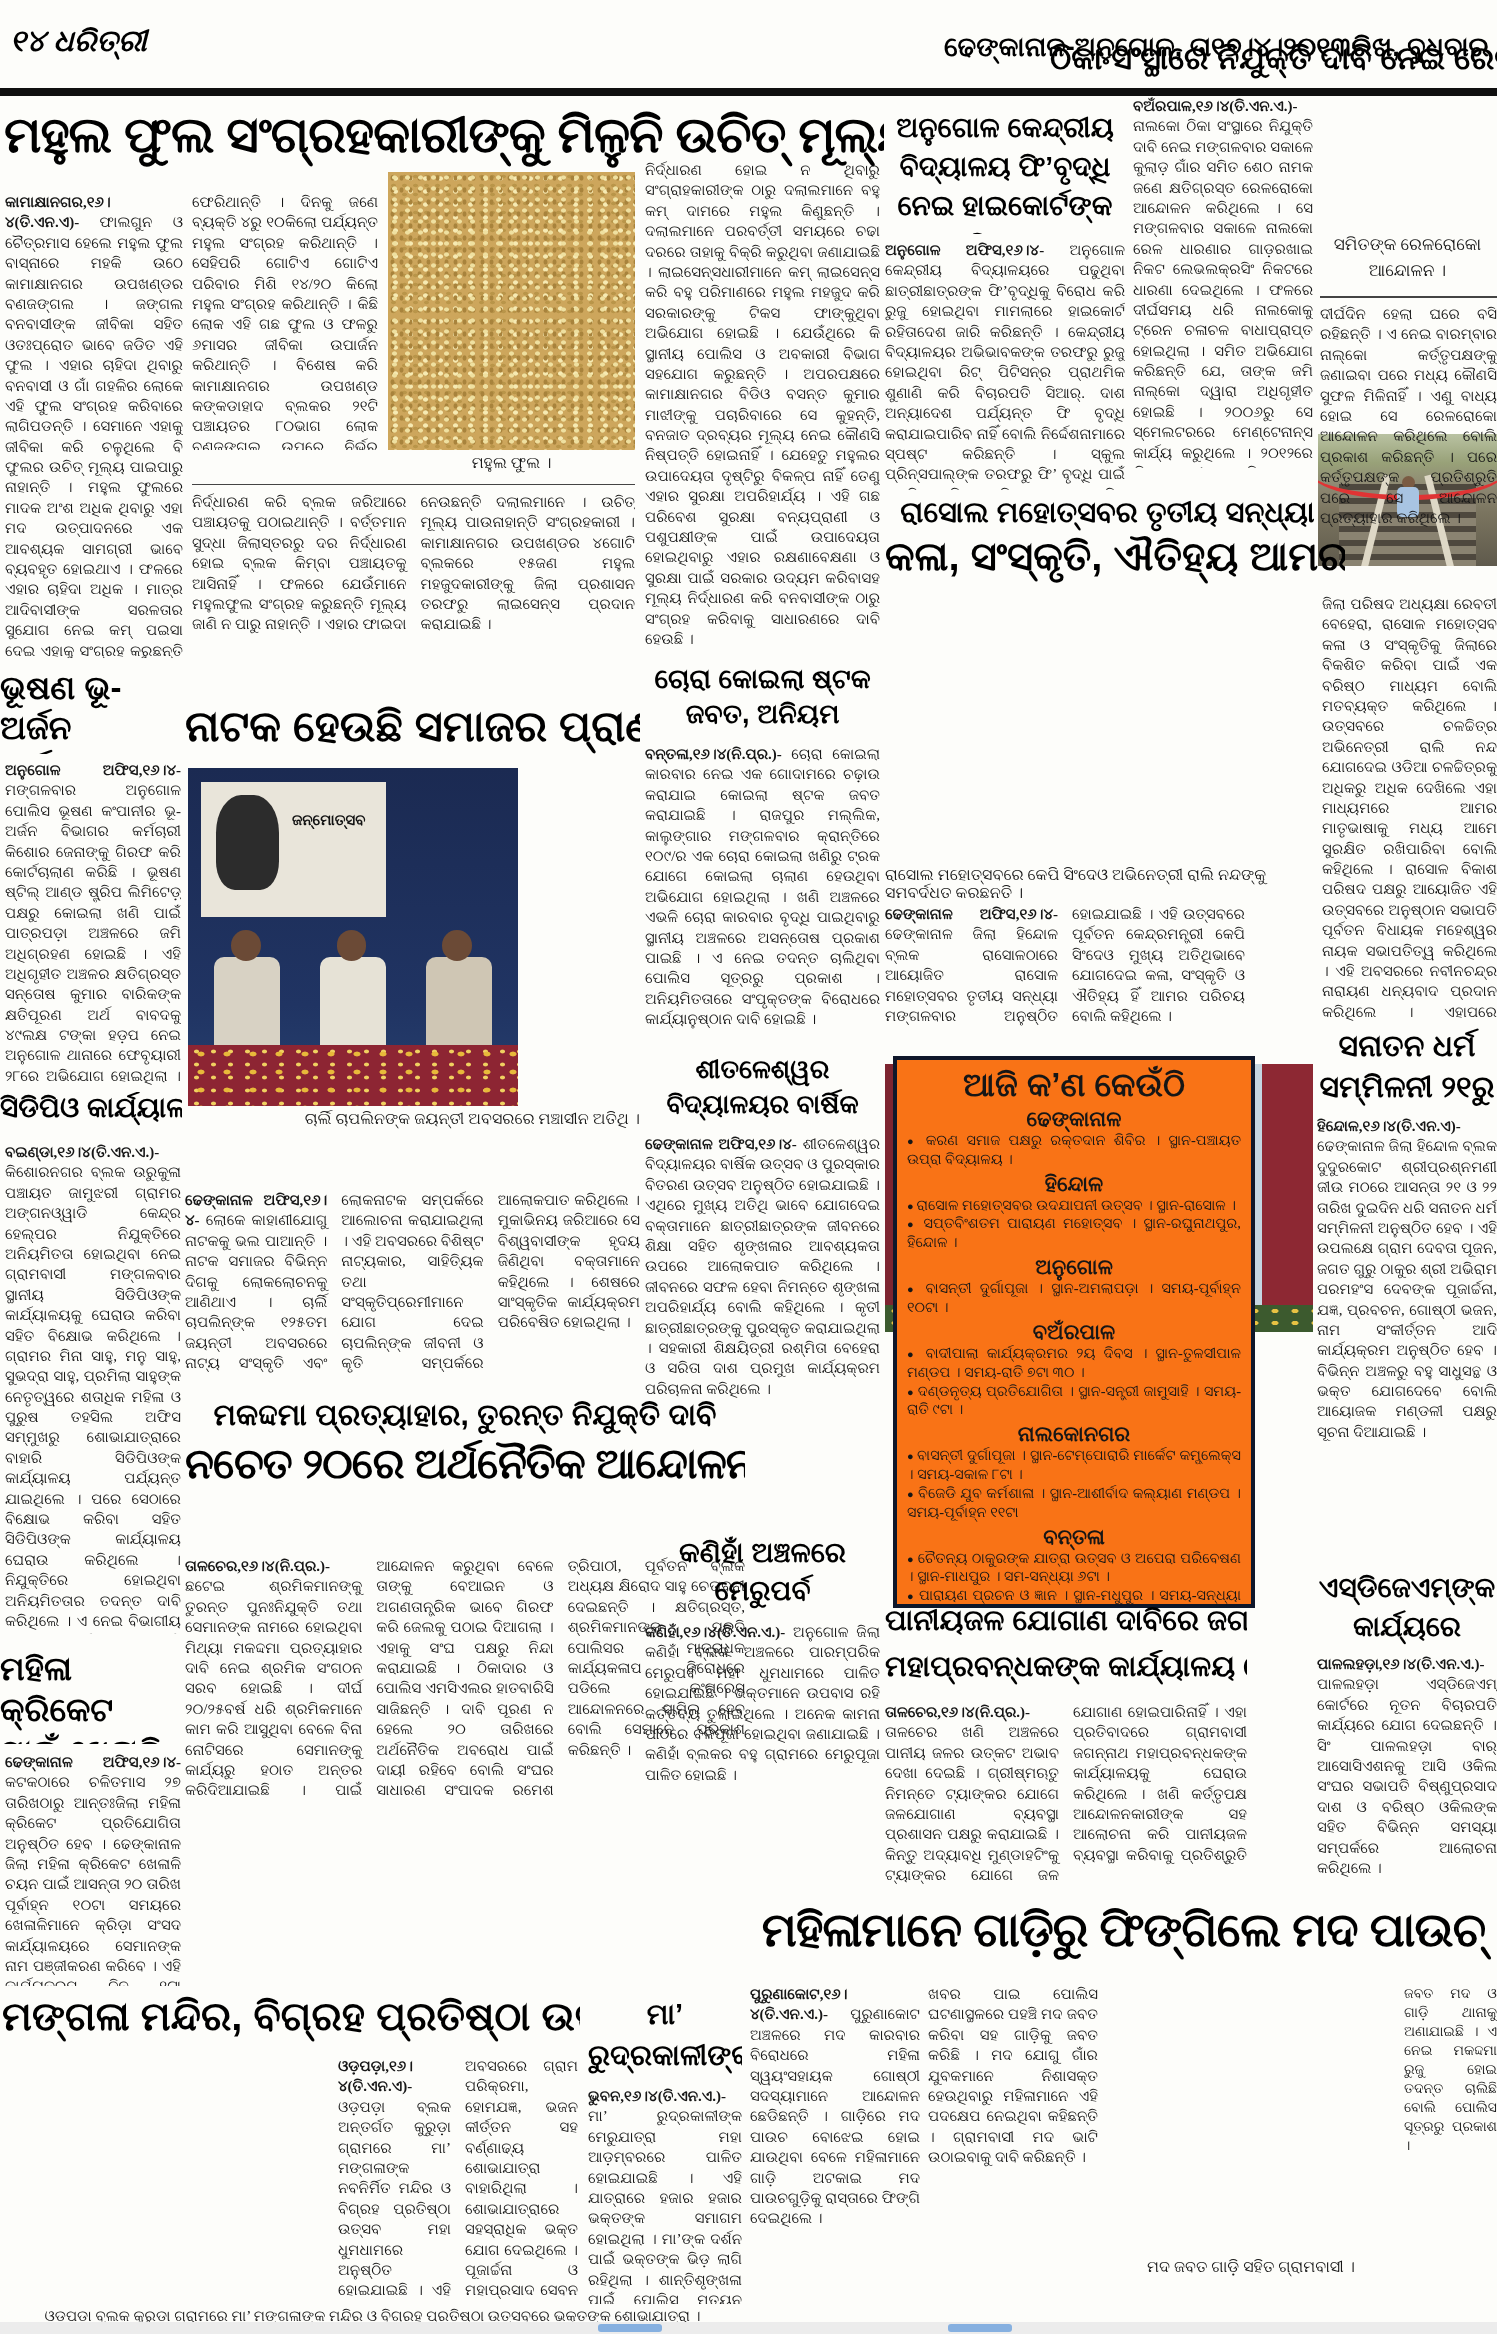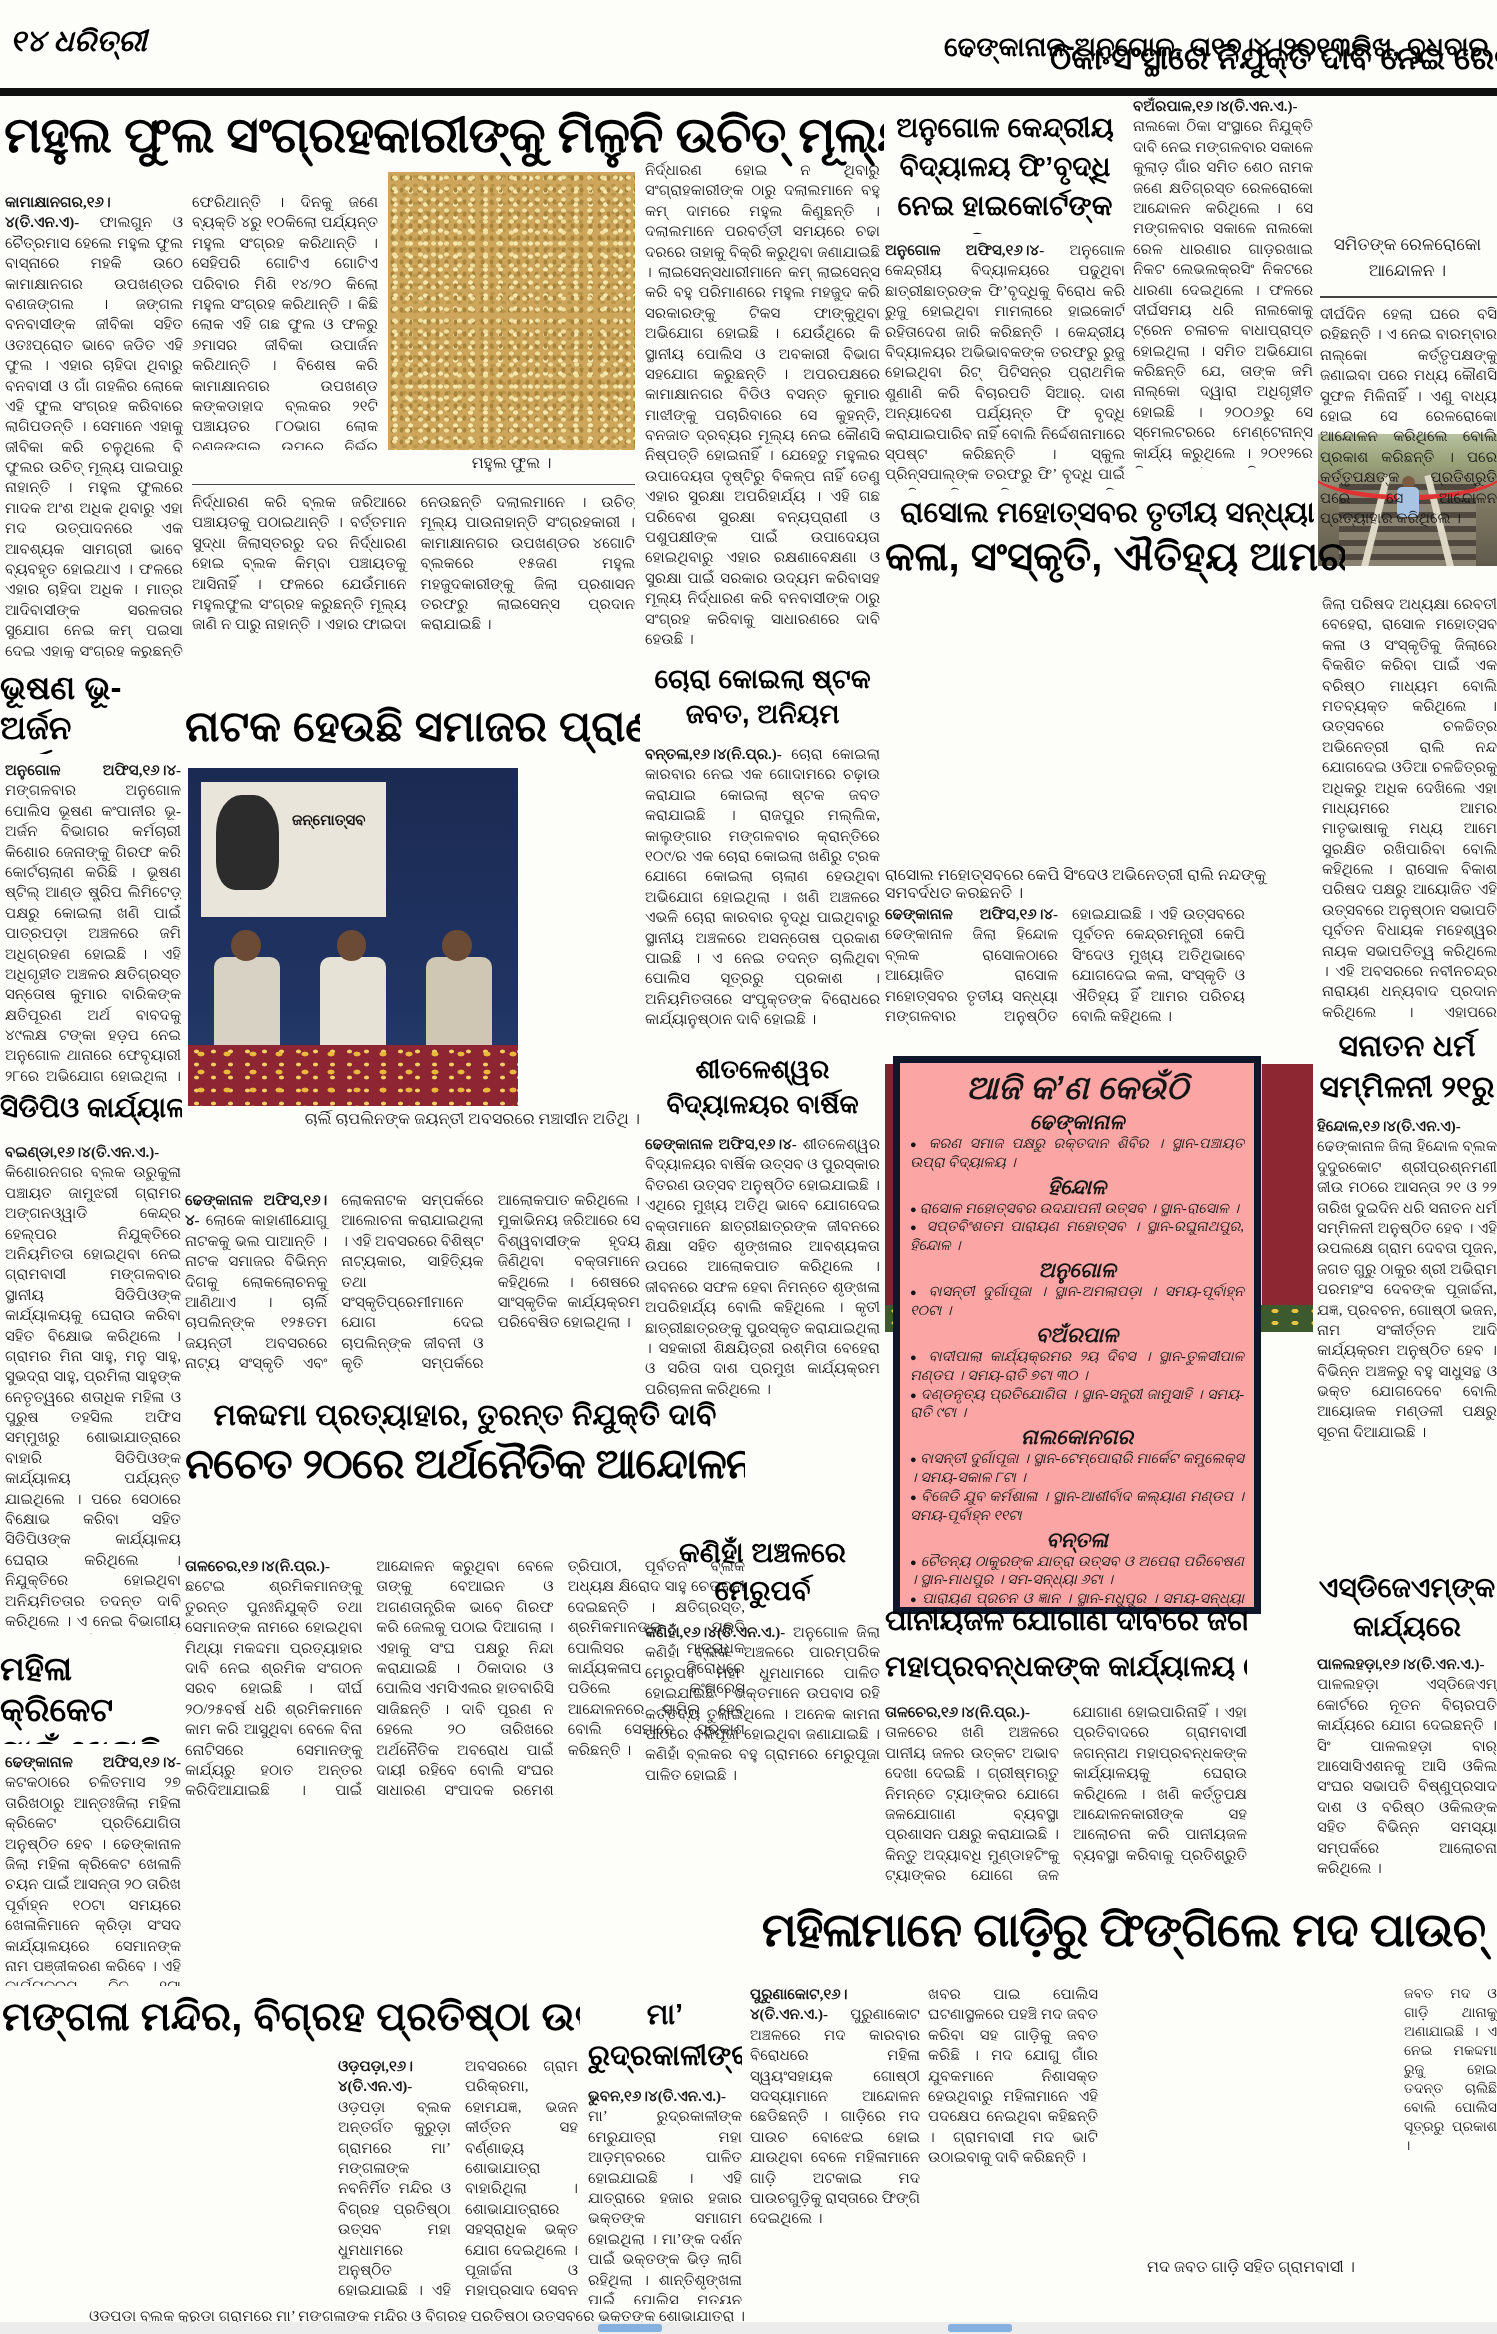--- a/index.html
+++ b/index.html
@@ -41,21 +41,21 @@
   .ph-award{background:linear-gradient(90deg,#7d2430 0 12%,#c5d6e2 12% 26%,#8d2833 26% 44%,#d9e4eb 44% 60%,#7d2430 60% 74%,#c5d6e2 74% 88%,#8d2833 88% 100%);position:relative;}
   .ph-award .manw{position:absolute;left:28%;bottom:0;width:24%;height:72%;background:#efe9dc;border-radius:24px 24px 0 0;}
   .ph-award .manh{position:absolute;left:36%;bottom:70%;width:9%;height:13%;background:#8a6248;border-radius:50%;}
   .ph-award .womb{position:absolute;left:62%;bottom:0;width:20%;height:78%;background:#1d1a1c;border-radius:22px 22px 0 0;}
   .ph-award .womh{position:absolute;left:68%;bottom:76%;width:8%;height:12%;background:#8a6248;border-radius:50%;}
   .ph-award .frame{position:absolute;left:47%;bottom:34%;width:12%;height:24%;background:#caa33c;border:3px solid #7a5a18;}
   .ph-award .gar{position:absolute;left:30%;bottom:26%;width:8%;height:40%;background:repeating-linear-gradient(180deg,#e8c243 0 6px,#d98a2a 6px 12px);border-radius:8px;}
   .ph-award .flw{position:absolute;left:0;right:0;bottom:0;height:10%;background:#3c5a2e;
      background-image:radial-gradient(#e8c243 3px,transparent 4px);background-size:20px 12px;}
   
-  .evbox{border:7px solid #0f172a;background:#fca5a5;padding:6px 10px;overflow:hidden;font-style:italic;}
+  .evbox{border:4px solid #0f172a;background:#f97316;padding:6px 10px;overflow:hidden;}
   .evtitle{font-family:"Liberation Sans",sans-serif;font-weight:800;font-size:33px;text-align:center;line-height:1.15;}
   .evplace{font-family:"Liberation Sans",sans-serif;font-weight:800;font-size:21px;text-align:center;margin-top:3px;}
   .evitem{font-size:14.5px;line-height:1.3;text-align:justify;}
   .evitem::before{content:"● ";font-size:11px;}
   .sb{position:absolute;left:0;width:1497px;height:12px;background:#ececec;}
   .sbthumb{position:absolute;height:8px;top:2px;background:#86b0e0;border-radius:3px;}
 </style>
 </head>
 <body>
 
@@ -258,21 +258,21 @@
     </div>
     <div class="abs bt" style="left:928px;top:1984px;width:170px;height:348px;">ଖବର ପାଇ ପୋଲିସ ଘଟଣାସ୍ଥଳରେ ପହଞ୍ଚି ମଦ ଜବତ କରିବା ସହ ଗାଡ଼ିକୁ ଜବତ କରିଛି । ମଦ ଯୋଗୁ ଗାଁର ଯୁବକମାନେ ନିଶାସକ୍ତ ହେଉଥିବାରୁ ମହିଳାମାନେ ଏହି ପଦକ୍ଷେପ ନେଇଥିବା କହିଛନ୍ତି । ଗ୍ରାମବାସୀ ମଦ ଭାଟି ଉଠାଇବାକୁ ଦାବି କରିଛନ୍ତି ।</div>
 
     <div class="abs cap" style="left:1106px;top:2258px;width:290px;height:30px;">ମଦ ଜବତ ଗାଡ଼ି ସହିତ ଗ୍ରାମବାସୀ ।</div>
     <div class="abs bt" style="left:1404px;top:1984px;width:93px;height:348px;font-size:14px;">ଜବତ ମଦ ଓ ଗାଡ଼ି ଥାନାକୁ ଅଣାଯାଇଛି । ଏ ନେଇ ମକଦ୍ଦମା ରୁଜୁ ହୋଇ ତଦନ୍ତ ଚାଲିଛି ବୋଲି ପୋଲିସ ସୂତ୍ରରୁ ପ୍ରକାଶ ।</div>
   </div>
 
   <div>
     <div class="abs hl nw" style="left:2px;top:1994px;width:578px;height:56px;font-size:40px;">ମଙ୍ଗଳା ମନ୍ଦିର, ବିଗ୍ରହ ପ୍ରତିଷ୍ଠା ଉତ୍ସବ</div>
 
-    <div class="abs cap" style="left:0px;top:2308px;width:745px;height:24px;font-size:15px;text-align:right;">ଓଡ଼ପଡ଼ା ବ୍ଲକ କୁରୁଡ଼ା ଗ୍ରାମରେ ମା’ ମଙ୍ଗଳାଙ୍କ ମନ୍ଦିର ଓ ବିଗ୍ରହ ପ୍ରତିଷ୍ଠା ଉତ୍ସବରେ ଭକ୍ତଙ୍କ ଶୋଭାଯାତ୍ରା ।</div>
+    <div class="abs cap" style="left:0px;top:2308px;width:745px;height:24px;font-size:15px;text-align:center;">ଓଡ଼ପଡ଼ା ବ୍ଲକ କୁରୁଡ଼ା ଗ୍ରାମରେ ମା’ ମଙ୍ଗଳାଙ୍କ ମନ୍ଦିର ଓ ବିଗ୍ରହ ପ୍ରତିଷ୍ଠା ଉତ୍ସବରେ ଭକ୍ତଙ୍କ ଶୋଭାଯାତ୍ରା ।</div>
     <div class="abs bt cols2" style="left:338px;top:2056px;width:240px;height:248px;">
       <span class="dl">ଓଡ଼ପଡ଼ା,୧୬।୪(ତି.ଏନ.ଏ)-</span>
       <span>ଓଡ଼ପଡ଼ା ବ୍ଲକ ଅନ୍ତର୍ଗତ କୁରୁଡ଼ା ଗ୍ରାମରେ ମା’ ମଙ୍ଗଳାଙ୍କ ନବନିର୍ମିତ ମନ୍ଦିର ଓ ବିଗ୍ରହ ପ୍ରତିଷ୍ଠା ଉତ୍ସବ ମହା ଧୁମଧାମରେ ଅନୁଷ୍ଠିତ ହୋଇଯାଇଛି । ଏହି ଅବସରରେ ଗ୍ରାମ ପରିକ୍ରମା, ହୋମଯଜ୍ଞ, ଭଜନ କୀର୍ତ୍ତନ ସହ ବର୍ଣ୍ଣାଢ୍ୟ ଶୋଭାଯାତ୍ରା ବାହାରିଥିଲା । ଶୋଭାଯାତ୍ରାରେ ସହସ୍ରାଧିକ ଭକ୍ତ ଯୋଗ ଦେଇଥିଲେ । ପୂଜାର୍ଚ୍ଚନା ଓ ମହାପ୍ରସାଦ ସେବନ କାର୍ଯ୍ୟକ୍ରମ ଅନୁଷ୍ଠିତ ହୋଇଥିଲା ।</span>
     </div>
   </div>
 
   <div>
     <div class="abs hl c" style="left:588px;top:1994px;width:154px;height:86px;font-size:29px;line-height:1.4;">ମା’ ରୁଦ୍ରକାଳୀଙ୍କ ମେରୁଯାତ୍ରା</div>
     <div class="abs bt" style="left:588px;top:2086px;width:154px;height:218px;">
       <span class="dl">ଭୁବନ,୧୬।୪(ତି.ଏନ.ଏ.)-</span>

